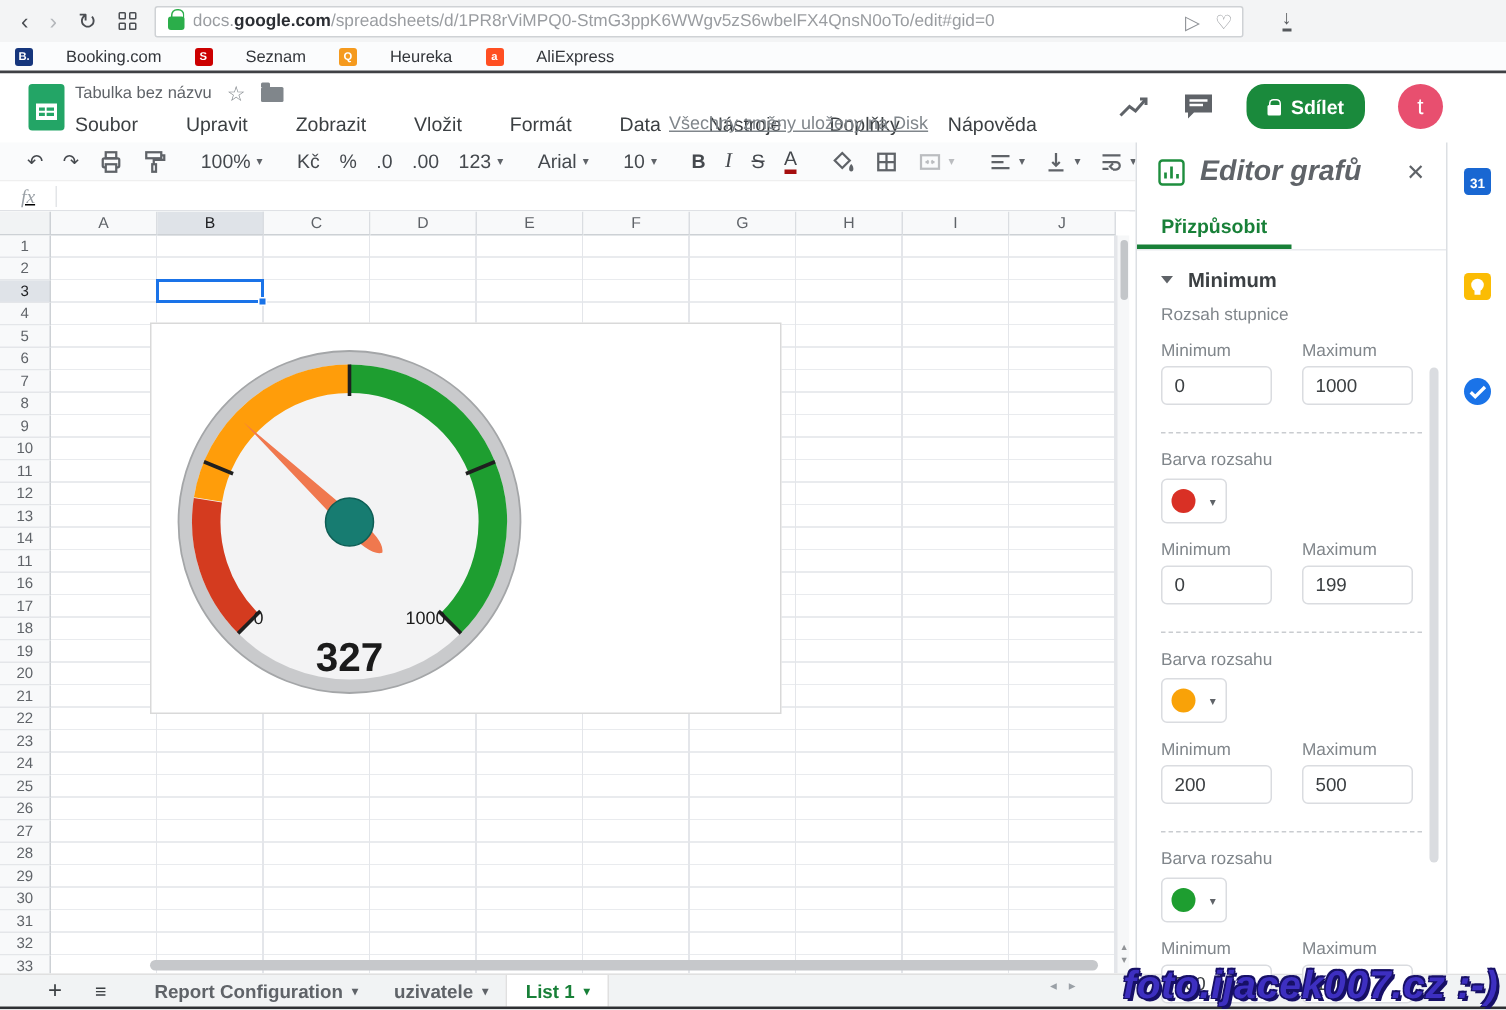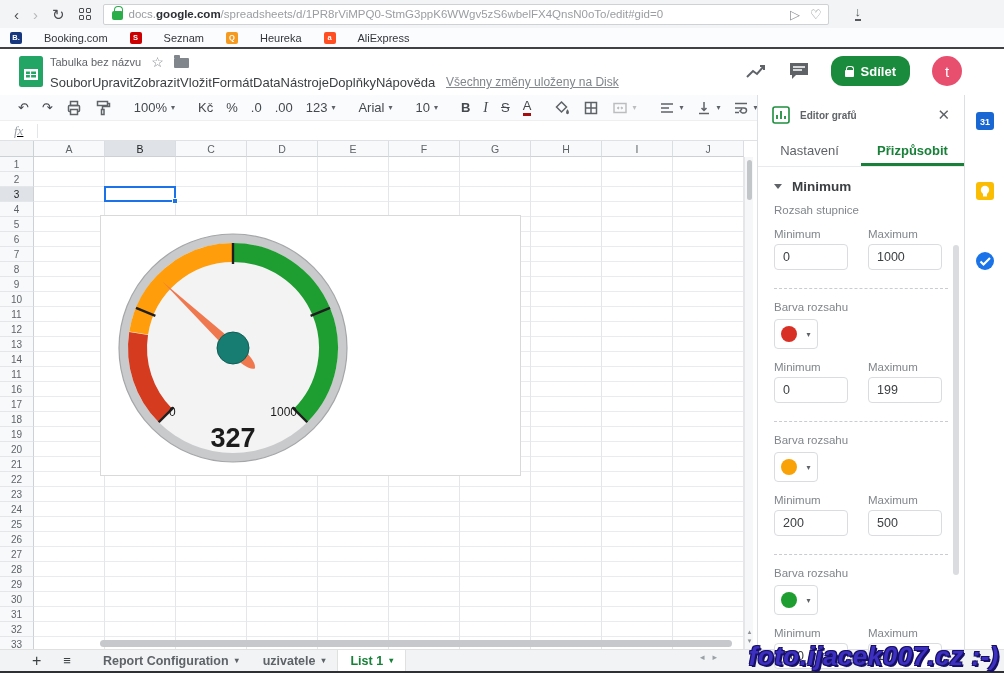--- a/index.html
+++ b/index.html
@@ -26,21 +26,21 @@
   .dark-sep { position:absolute; top:47px; left:0; width:1004px; height:2px; background:#3f4145; }
 
   
   .docs-header { position:absolute; top:49px; left:0; width:1004px; height:46px; background:#fff; }
   .sheets-logo { position:absolute; left:18px; top:6px; }
   .dh-title-row { position:absolute; left:50px; top:5px; display:flex; align-items:center; gap:10px; }
   .doc-title { font-size:11px; color:#5f6368; }
   .star { color:#80868b; font-size:14px; }
   .folder { width:15px; height:10px; background:#80868b; border-radius:1px; position:relative; margin-top:2px; }
   .folder:before { content:""; position:absolute; top:-3px; left:0; width:6px; height:3px; background:#80868b; border-radius:1px 1px 0 0; }
-  .menu-row { position:absolute; left:50px; top:26px; display:flex; align-items:flex-start; gap:0; }
+  .menu-row { position:absolute; left:50px; top:26px; display:flex; align-items:flex-start; gap:32px; }
   .menu-item { font-size:13px; color:#3c4043; cursor:pointer; }
   .saved-link { font-size:12px; color:#80868b; text-decoration:underline; margin-left:6px; cursor:pointer; }
   .dh-right { position:absolute; right:42px; top:7px; display:flex; align-items:center; gap:22px; }
   .share-btn { background:#1a8a3c; color:#fff; border:none; border-radius:12px; height:30px; padding:0 14px; font-size:13px; font-weight:700; display:flex; align-items:center; gap:7px; cursor:pointer; }
   .share-lock { width:9px; height:7px; background:#fff; border-radius:1px; position:relative; margin-top:4px; }
   .share-lock:before { content:""; position:absolute; top:-4px; left:1.5px; width:6px; height:5px; border:1.6px solid #fff; border-bottom:none; border-radius:3px 3px 0 0; }
   .avatar { width:30px; height:30px; border-radius:50%; background:#e84f6f; color:#fff; font-size:15px; display:flex; align-items:center; justify-content:center; cursor:pointer; }
 
   
   .toolbar { position:absolute; top:95px; left:0; width:757px; height:26px; background:#fafbfc; display:flex; align-items:center; padding-left:18px; border-bottom:1px solid #efefef; }
@@ -78,21 +78,21 @@
   .vthumb { position:absolute; top:3px; left:1.5px; width:5px; height:40px; background:#c3c6c9; border-radius:3px; }
   .varrows { position:absolute; left:0.5px; bottom:4px; color:#909396; font-size:7px; line-height:9px; text-align:center; width:8px; }
   .hthumb { position:absolute; left:100px; top:499px; width:632px; height:7px; background:#c6c8cb; border-radius:4px; }
 
   
   .chart-box { position:absolute; left:100px; top:74px; width:421px; height:261px; background:#fff; border:1px solid #d9d9d9; z-index:3; }
 
   
   .right-panel { position:absolute; top:95px; left:757px; width:207px; height:554px; background:#fff; border-left:1px solid #dcdfe3; z-index:5; }
   .rp-header { height:40px; display:flex; align-items:center; padding:0 14px; }
-  .rp-title { font-size:10px; font-weight:700; color:#5f6368; margin-left:10px; flex:1; }
+  .rp-title { font-size:19px; font-weight:700; color:#5f6368; margin-left:10px; flex:1;font-style:italic; }
   .rp-close { color:#5f6368; font-size:15px; cursor:pointer; }
   .rp-tabs { height:32px; display:flex; border-bottom:1px solid #e8eaed; }
   .rp-tab { width:50%; text-align:center; font-size:13px; color:#5f6368; padding-top:8px; cursor:pointer; }
   .rp-tab.active { color:#188038; font-weight:700; border-bottom:3px solid #188038; }
   .rp-content { padding:10px 16px 0 16px; }
   .sec-head { display:flex; align-items:center; gap:10px; margin:2px 0 10px 0; cursor:pointer; }
   .chev { width:0; height:0; border-left:4.5px solid transparent; border-right:4.5px solid transparent; border-top:5px solid #5f6368; }
   .sec-title { font-size:13.5px; font-weight:700; color:#3c4043; }
   .p-label { font-size:11.5px; color:#80868b; margin-top:12px; }
   .minmax-labels { display:flex; margin-top:12px; }
@@ -401,21 +401,20 @@
   <div class="right-panel">
     <div class="rp-header">
       <svg width="18" height="18" viewBox="0 0 18 18">
           <rect x="1" y="1" width="16" height="16" rx="2" fill="none" stroke="#1e8e3e" stroke-width="1.6"></rect>
           <path d="M5 13V9M9 13V5M13 13v-3" stroke="#1e8e3e" stroke-width="1.8"></path>
         </svg>
       <span class="rp-title">Editor grafů</span>
       <span class="rp-close">✕</span>
     </div>
     <div class="rp-tabs">
-      <div class="rp-tab">Nastavení</div>
       <div class="rp-tab active">Přizpůsobit</div>
     </div>
     <div class="rp-content">
       <div class="sec-head">
         <span class="chev"></span>
         <span class="sec-title">Minimum</span>
       </div>
       <div class="p-label" style="margin-top:4px;">Rozsah stupnice</div>
       <div class="minmax-labels">
           <span>Minimum</span>

